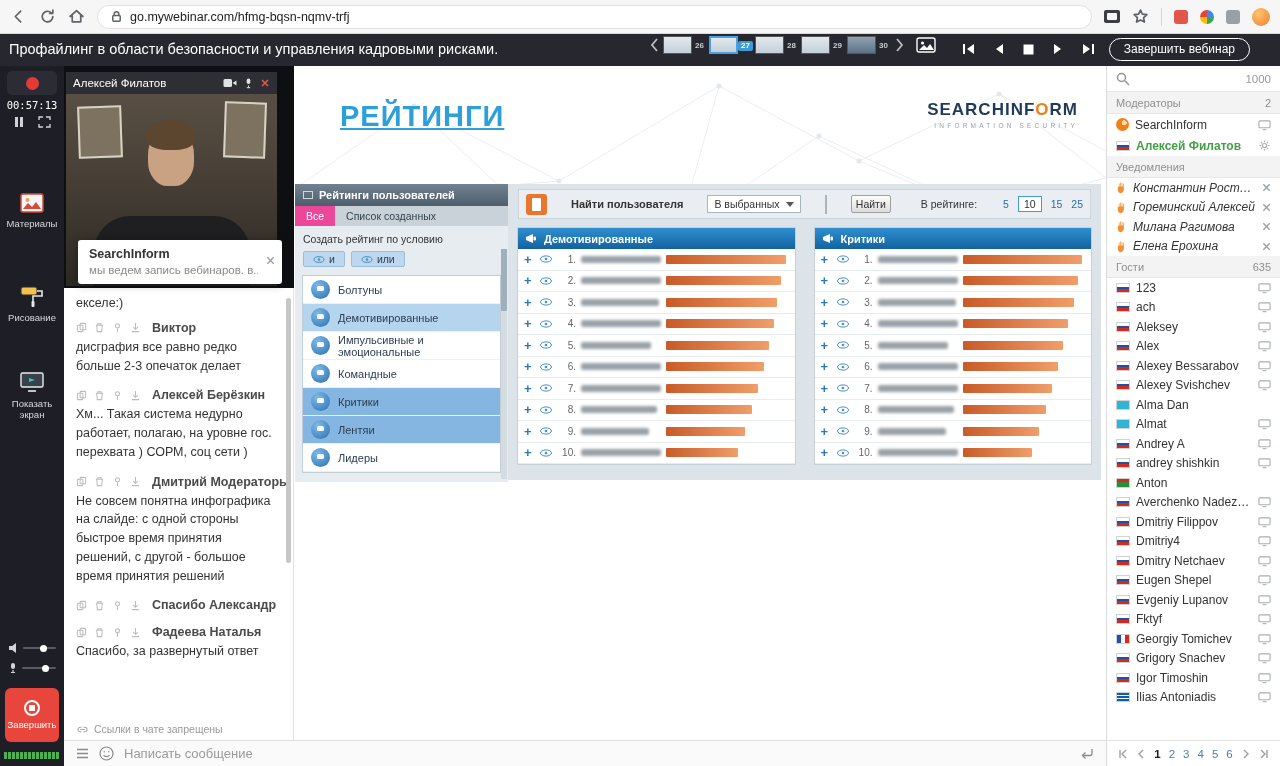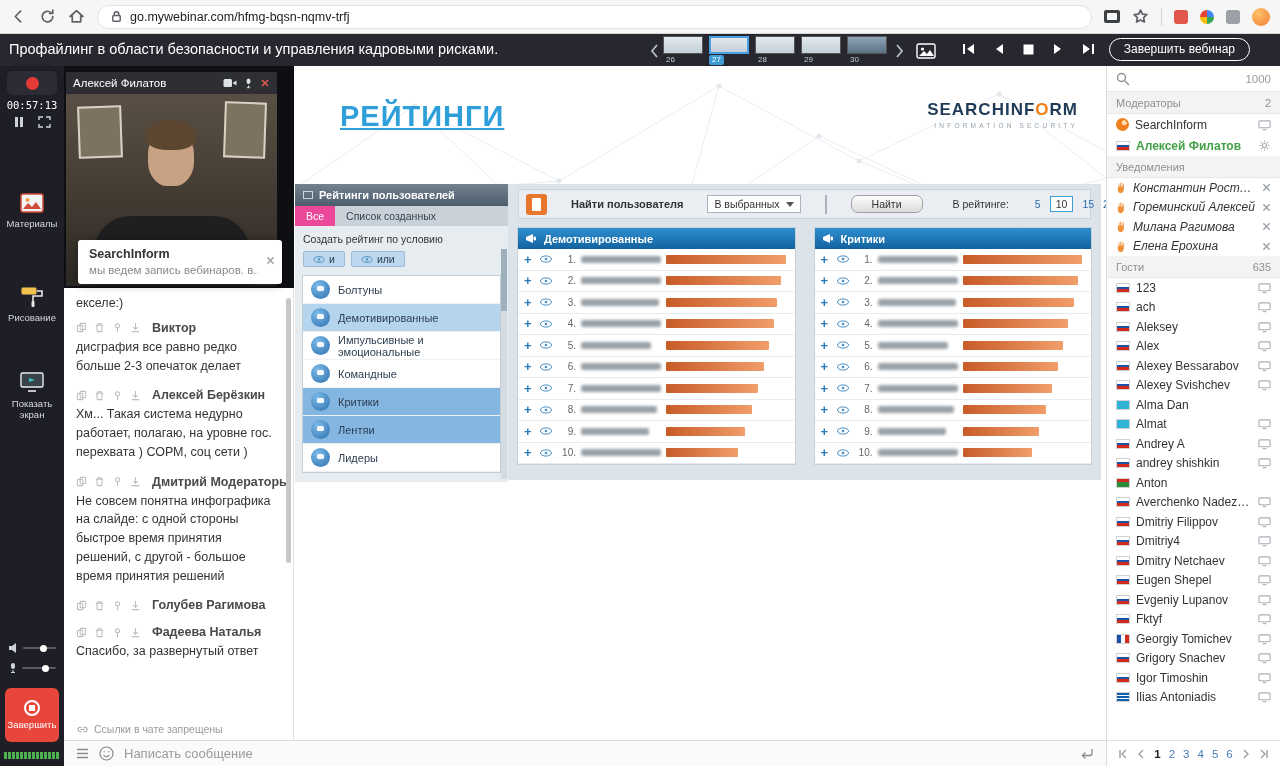--- a/index.html
+++ b/index.html
@@ -20,21 +20,21 @@
   .ext3{background:#9aa0a6;}
   .avatar{width:18px;height:18px;border-radius:50%;background:radial-gradient(circle at 35% 30%,#ffc36b,#ef7d33);flex:none;}
   .cast{width:16px;height:13px;background:#3c4043;border-radius:2px;flex:none;position:relative;}
   .cast:after{content:"";position:absolute;left:3px;top:3px;right:3px;bottom:3px;background:#f6f6f6;border-radius:1px;}
 
   
   .webinar-header{position:absolute;left:0;top:34px;width:1280px;height:32px;background:#27272f;color:#fff;}
   .webinar-title{position:absolute;left:9px;top:7px;font-size:14.5px;}
   .thumbs-zone{position:absolute;left:650px;top:2px;display:flex;align-items:center;gap:4px;}
   .chev{width:9px;height:14px;stroke:#b9bdc3;fill:none;stroke-width:1.8;cursor:pointer;}
-  .thumb{width:44px;display:flex;flex-direction:column;align-items:flex-start;cursor:pointer;}
+  .thumb{width:44px;display:flex;flex-direction:row;align-items:center;cursor:pointer;font-weight:bold;}
   .thumb-img{width:40px;height:18px;background:linear-gradient(180deg,#e3e9ee,#c3cfd9);border:1px solid #555;}
   .thumb:nth-child(5) .thumb-img,.thumb:nth-child(6) .thumb-img,.thumb:nth-child(7) .thumb-img{background:linear-gradient(180deg,#8fa3b5,#5d7186);}
   .thumb.active .thumb-img{border:2px solid #4aa0e0;}
   .thumb-num{font-size:8px;line-height:10px;color:#c9ced4;margin-top:1px;padding:0 3px;border-radius:2px;}
   .thumb.active .thumb-num{background:#3d9bd6;color:#fff;}
   .img-icon{margin-left:8px;}
   .playback{position:absolute;left:962px;top:9px;display:flex;align-items:center;gap:19px;}
   .pb{cursor:pointer;}
   .end-webinar{position:absolute;right:30px;top:4px;height:23px;border:1px solid #fff;border-radius:12px;color:#fff;font-size:12px;padding:0 14px;line-height:21px;background:transparent;cursor:pointer;}
 
@@ -124,21 +124,21 @@
   .ap-scroll i{display:block;width:6px;height:62px;background:#9fb0bd;}
 
   .ap-right{position:absolute;left:213px;top:0;width:593px;height:296px;background:#dce3e9;padding:5px 10px;}
   .ap-toolbar{height:30px;background:#eaeef2;border:1px solid #ccd5dc;display:flex;align-items:center;gap:24px;padding:0 7px;}
   .tb-brand{width:21px;height:21px;background:#e8762d;border-radius:3px;flex:none;position:relative;}
   .tb-brand:after{content:"";position:absolute;left:6px;top:4px;width:9px;height:13px;background:#fff;border-radius:1px;}
   .tb-label{font-size:11px;font-weight:bold;color:#333;white-space:nowrap;}
   .tb-select{display:flex;align-items:center;gap:6px;background:#fff;border:1px solid #a9b4bd;font-size:10.5px;color:#333;padding:2px 6px;cursor:pointer;white-space:nowrap;}
   .caret{width:0;height:0;border-left:4px solid transparent;border-right:4px solid transparent;border-top:5px solid #555;}
   .tb-input{flex:1;height:19px;background:#fff;border:1px solid #a9b4bd;}
-  .tb-btn{background:linear-gradient(180deg,#fdfdfd,#dcdcdc);border:1px solid #a0a0a0;border-radius:7px;font-size:10.5px;color:#333;padding:2px 20px;cursor:pointer;font-family:inherit;}
+  .tb-btn{background:linear-gradient(180deg,#fdfdfd,#dcdcdc);border:1px solid #a0a0a0;border-radius:2px;font-size:10.5px;color:#333;padding:2px 4px;cursor:pointer;font-family:inherit;}
   .tb-inrating{font-size:10.5px;color:#333;margin-left:6px;white-space:nowrap;}
   .sizes{display:flex;align-items:center;gap:9px;margin-left:2px;}
   .size{font-size:10.5px;color:#2a6fae;cursor:pointer;}
   .size.selected{border:1px solid #3d9bd6;background:#fff;color:#333;padding:1px 5px;}
 
   .tables{display:flex;gap:20px;margin-top:9px;}
   .rtable{flex:1;background:#fff;box-shadow:0 0 0 1px #c6d0d8;}
   .rt-head{height:21px;background:linear-gradient(180deg,#2f8fd0,#13629f);color:#fff;font-size:11px;font-weight:bold;display:flex;align-items:center;gap:7px;padding:0 7px;}
   .rt-row{display:flex;align-items:center;height:21.5px;border-bottom:1px solid #e6ebef;padding:0 6px;gap:5px;}
   .plus{color:#2a7ab8;font-weight:bold;font-size:13px;line-height:1;width:10px;cursor:pointer;flex:none;}
@@ -456,21 +456,21 @@
             <svg class="mi" viewBox="0 0 12 12">
               <path d="M2 3.5h8M4.2 3.5V2h3.6v1.5M3 3.5l.6 7h4.8l.6-7"></path>
             </svg>
             <svg class="mi" viewBox="0 0 12 12">
               <circle cx="6" cy="4" r="2.2"></circle>
               <path d="M6 6.5V11"></path>
             </svg>
             <svg class="mi" viewBox="0 0 12 12">
               <path d="M6 1v6.5M3.5 5.5L6 8l2.5-2.5M2 10.5h8"></path>
             </svg>
-            <span class="msg-author">Голубев Рагимова</span>
+            <span class="msg-author">Спасибо Александр</span>
           </div>
         </div>
         <div class="msg">
     <div class="msg-head">
             <svg class="mi" viewBox="0 0 12 12">
               <rect x="1.5" y="3.5" width="6" height="7" rx="1"></rect>
               <rect x="4.5" y="1.5" width="6" height="7" rx="1"></rect>
             </svg>
             <svg class="mi" viewBox="0 0 12 12">
               <path d="M2 3.5h8M4.2 3.5V2h3.6v1.5M3 3.5l.6 7h4.8l.6-7"></path>

